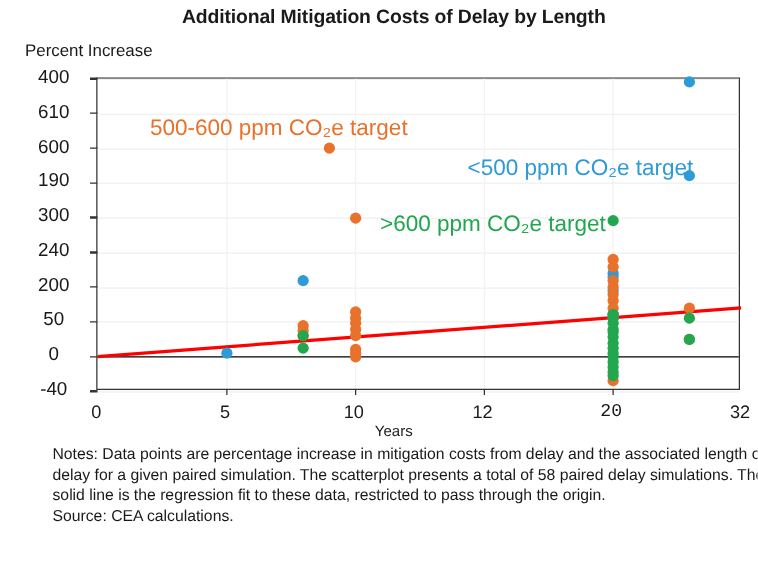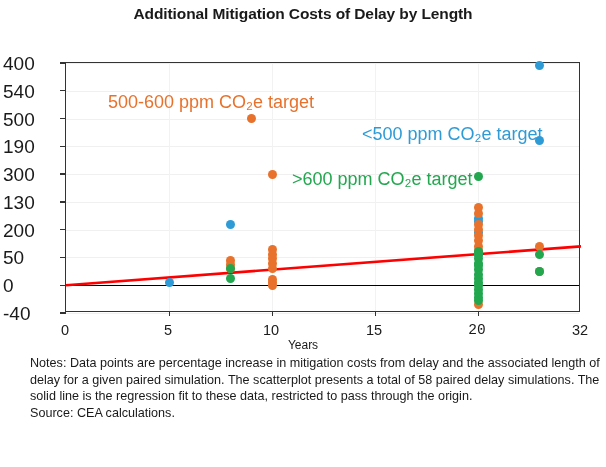--- a/index.html
+++ b/index.html
@@ -4,21 +4,21 @@
 <style>
   html,body{margin:0;padding:0;}
   body{
     width:606px;height:467px;
     background:#ffffff;
     font-family:"Liberation Sans", sans-serif;
     color:#2b2b2b;
     overflow:hidden;
     position:relative;
   }
-  #chart-root{position:absolute;left:0;top:0;width:478px;height:467px;}
+  #chart-root{position:absolute;left:12px;top:0;width:478px;height:467px;}
 
   
   .chart-title{
     position:absolute;left:0;top:5px;width:606px;
     text-align:center;
     font-size:15.5px;font-weight:bold;
     letter-spacing:-0.1px;
     color:#1a1a1a;
   }
 
@@ -52,22 +52,22 @@
     position:absolute;left:0;width:100%;height:1.4px;
     background:#000000;
   }
 
   
   .ytick-mark{
     position:absolute;left:-6px;width:6px;height:1.4px;background:#333;
   }
   .ytick-label{
     position:absolute;right:607px;
-    text-align:left;width:56px;
-    font-size:19px;color:#1a1a1a;
+    text-align:center;width:56px;
+    font-size:15px;color:#1a1a1a;
     line-height:1;
   }
   .xtick-mark{
     position:absolute;bottom:-5px;width:1.2px;height:5px;background:#333;
   }
   .xtick-label{
     position:absolute;
     text-align:center;width:40px;
     font-size:14.5px;color:#1a1a1a;
   }
@@ -98,28 +98,29 @@
   }
   .footnote div{white-space:normal;margin-left:22px;}
 </style>
 </head>
 <body>
 
 <div id="chart-root">
 
   <div class="chart-title">Additional Mitigation Costs of Delay by Length</div>
 
+  <div class="ylabel">Percent Increase</div>
 
   <div id="ytick-labels">
       <div class="ytick-label" style="left: 3px; top: 54px; right: auto; width: 56px;">400</div>
-      <div class="ytick-label" style="left: 3px; top: 81.7778px; right: auto; width: 56px;">540</div>
-      <div class="ytick-label" style="left: 3px; top: 109.556px; right: auto; width: 56px;">500</div>
+      <div class="ytick-label" style="left: 3px; top: 81.7778px; right: auto; width: 56px;">610</div>
+      <div class="ytick-label" style="left: 3px; top: 109.556px; right: auto; width: 56px;">600</div>
       <div class="ytick-label" style="left: 3px; top: 137.333px; right: auto; width: 56px;">190</div>
       <div class="ytick-label" style="left: 3px; top: 165.111px; right: auto; width: 56px;">300</div>
-      <div class="ytick-label" style="left: 3px; top: 192.889px; right: auto; width: 56px;">130</div>
+      <div class="ytick-label" style="left: 3px; top: 192.889px; right: auto; width: 56px;">240</div>
       <div class="ytick-label" style="left: 3px; top: 220.667px; right: auto; width: 56px;">200</div>
       <div class="ytick-label" style="left: 3px; top: 248.444px; right: auto; width: 56px;">50</div>
       <div class="ytick-label" style="left: 3px; top: 276.222px; right: auto; width: 56px;">0</div>
       <div class="ytick-label" style="left: 3px; top: 304px; right: auto; width: 56px;">-40</div>
     </div>
 
   <div class="plot-frame">
     <div class="plot-inner" id="plot-inner">
         <div class="gridline-h" style="top: 0px;"></div>
         <div class="gridline-h" style="top: 27.7778px;"></div>
@@ -204,21 +205,21 @@
         <div class="xtick-mark" style="left: 206px;"></div>
         <div class="xtick-mark" style="left: 309px;"></div>
         <div class="xtick-mark" style="left: 412px;"></div>
       </div>
   </div>
 
   <div id="xtick-labels">
       <div class="xtick-label" style="left: 45px; top: 322px;">0</div>
       <div class="xtick-label" style="left: 148px; top: 322px;">5</div>
       <div class="xtick-label" style="left: 251px; top: 322px;">10</div>
-      <div class="xtick-label" style="left: 354px; top: 322px;">15</div>
+      <div class="xtick-label" style="left: 354px; top: 322px;">12</div>
       <div class="xtick-label" style="left: 457px; top: 322px; font-family: Liberation Mono, monospace;">20</div>
       <div class="xtick-label" style="left: 560px; top: 322px;">32</div>
     </div>
 
   <div class="xlabel">Years</div>
 
   <div id="annot-layer">
       <div class="annot" style="left: 108px; top: 92px; color: rgb(232, 114, 44);">500-600 ppm CO₂e target</div>
       <div class="annot" style="left: 362px; top: 124px; color: rgb(46, 155, 214);">&lt;500 ppm CO₂e target</div>
       <div class="annot" style="left: 292px; top: 169px; color: rgb(34, 167, 79);">&gt;600 ppm CO₂e target</div>

